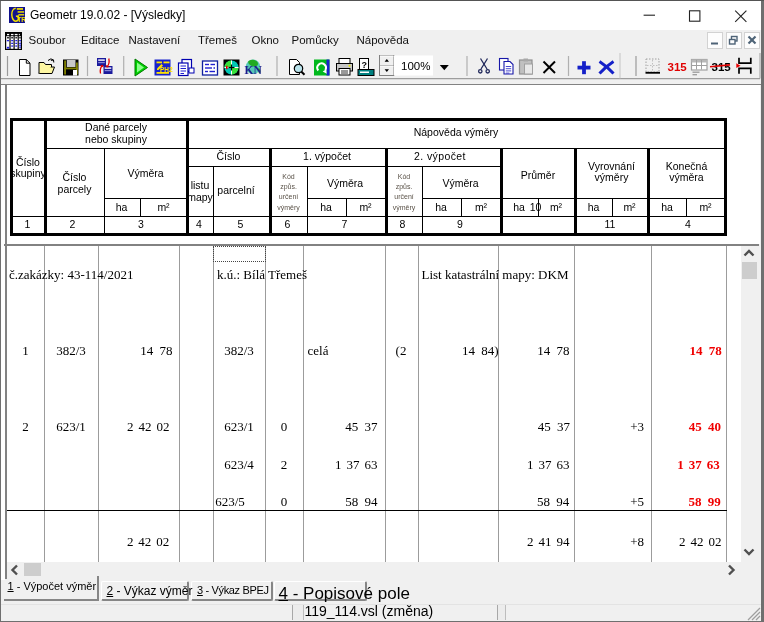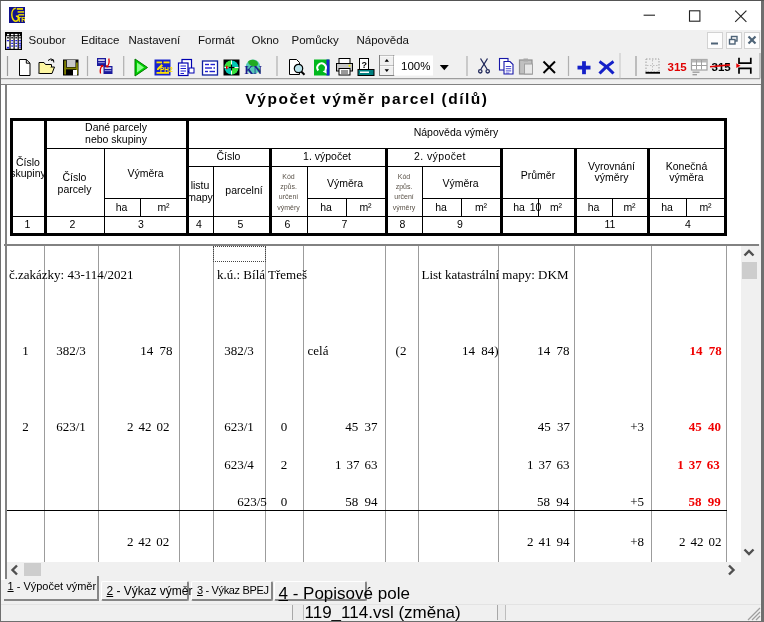--- a/index.html
+++ b/index.html
@@ -20,20 +20,21 @@
 
 <div class="abs" style="left:0;top:0;width:764px;height:30px;background:#fff"></div>
 <svg class="abs" style="left:9px;top:7px;overflow:hidden" width="16" height="16" viewBox="0 0 16 16">
   <rect x="0" y="0" width="16" height="16" fill="#10108c"></rect>
   <path d="M6.7,1.3 C4.3,1.6 2.6,4.4 2.8,8 C3,11.6 4.8,14.4 6.8,14.2 C8.4,14 9.3,12.8 9.3,12.8 L9.3,9 L6.9,9.2" stroke="#f0e000" stroke-width="1.5" fill="none"></path>
   <rect x="7.8" y="1.1" width="6.2" height="1.7" fill="#f0e000"></rect>
   <rect x="8.6" y="4.2" width="6.6" height="1.5" fill="#f0e000"></rect>
   <rect x="9.4" y="7.1" width="5.8" height="1.4" fill="#f0e000"></rect>
   <text x="8.2" y="15" font-size="6.8" font-weight="bold" fill="#f0e000" font-family="Liberation Sans,sans-serif">TR</text>
 </svg>
+<div class="abs" style="left:30px;top:8px;font-size:12px;color:#000">Geometr 19.0.02 - [Výsledky]</div>
 <svg class="abs" style="left:620px;top:0" width="144" height="30" viewBox="0 0 144 30">
   <line x1="23.6" y1="15.2" x2="35" y2="15.2" stroke="#222" stroke-width="1.1"></line>
   <rect x="69.5" y="10.8" width="10.4" height="10.4" fill="none" stroke="#222" stroke-width="1.1"></rect>
   <line x1="115.2" y1="10.6" x2="126.4" y2="21.8" stroke="#222" stroke-width="1.1"></line>
   <line x1="126.4" y1="10.6" x2="115.2" y2="21.8" stroke="#222" stroke-width="1.1"></line>
 </svg>
 
 <div class="abs" style="left:0;top:30px;width:764px;height:22px;background:#f0f0f0"></div>
 <svg class="abs" style="left:5px;top:32px" width="17" height="18" viewBox="0 0 17 18">
   <rect x="0.6" y="0.6" width="15.8" height="16.8" fill="#fff" stroke="#000" stroke-width="1.2"></rect>
@@ -59,21 +60,21 @@
     <rect x="14.2" y="8" width="1.7" height="1.3"></rect>
         <rect x="14.2" y="10.7" width="1.7" height="1.3"></rect>
         <rect x="14.2" y="12.6" width="1.7" height="1.3"></rect>
         <rect x="14.2" y="14.5" width="1.7" height="1.3"></rect>
   </g>
 </svg>
 <div class="abs" style="left:0;top:33.5px;font-size:11.5px;color:#111">
   <span class="abs" style="left:28.5px">Soubor</span>
   <span class="abs" style="left:81px">Editace</span>
   <span class="abs" style="left:128.5px">Nastavení</span>
-  <span class="abs" style="left:198px">Formát</span>
+  <span class="abs" style="left:198px">Třemeš</span>
   <span class="abs" style="left:251.5px">Okno</span>
   <span class="abs" style="left:291.5px">Pomůcky</span>
   <span class="abs" style="left:356.5px">Nápověda</span>
 </div>
 
 <div class="abs" style="left:707px;top:32px;width:16px;height:17px;background:#fdfdfd;border:1px solid #d2d2d2;box-sizing:border-box"></div>
 <div class="abs" style="left:725.5px;top:32px;width:16px;height:17px;background:#fdfdfd;border:1px solid #d2d2d2;box-sizing:border-box"></div>
 <div class="abs" style="left:744px;top:32px;width:16px;height:17px;background:#fdfdfd;border:1px solid #d2d2d2;box-sizing:border-box"></div>
 <svg class="abs" style="left:707px;top:32px" width="53" height="17" viewBox="0 0 53 17">
   <line x1="4" y1="11.5" x2="11" y2="11.5" stroke="#4e6377" stroke-width="2"></line>
@@ -263,21 +264,20 @@
 
   <g stroke="#000" stroke-width="1.7" fill="none">
     <path d="M739,5.8 V11.2 H750.8 V5.8"></path>
     <path d="M739,21.8 V16.4 H750.8 V21.8"></path>
   </g>
   <path d="M736.3,11.3 l4.2,2.4 l-4.2,2.4 z" fill="#e80000"></path>
 </svg>
 </div>
 
 <div class="abs" style="left:1px;top:85px;width:759px;height:159px;background:#fff"></div>
-<div class="abs" style="left:367px;top:90px;transform:translateX(-50%);font-size:15.5px;font-weight:bold;letter-spacing:1.5px;white-space:nowrap">Výpočet výměr parcel (dílů)</div>
 <div id="headtable">
 
 <div class="bk" style="left:10px;top:117.5px;width:3px;height:118px"></div>
 <div class="bk" style="left:44px;top:117.5px;width:3px;height:118px"></div>
 <div class="bk" style="left:186px;top:117.5px;width:3px;height:118px"></div>
 <div class="bk" style="left:269px;top:148px;width:3px;height:87.5px"></div>
 <div class="bk" style="left:385px;top:148px;width:3px;height:87.5px"></div>
 <div class="bk" style="left:500px;top:148px;width:3px;height:87.5px"></div>
 <div class="bk" style="left:573.5px;top:148px;width:3px;height:87.5px"></div>
 <div class="bk" style="left:647px;top:148px;width:3px;height:87.5px"></div>
@@ -306,21 +306,21 @@
 
 <div class="lbl" style="left:28px;top:167.5px">Číslo<br>skupiny</div>
 <div class="lbl" style="left:116px;top:133px">Dané parcely<br>nebo skupiny</div>
 <div class="lbl" style="left:74.5px;top:183px">Číslo<br>parcely</div>
 <div class="lbl" style="left:145.5px;top:174px">Výměra</div>
 <div class="lbl" style="left:121.5px;top:207.5px">ha</div>
 <div class="lbl" style="left:163.5px;top:207.5px">m²</div>
 <div class="lbl" style="left:456px;top:132.5px">Nápověda výměry</div>
 <div class="lbl" style="left:228.5px;top:157px">Číslo</div>
 <div class="lbl" style="left:200px;top:191px">listu<br>mapy</div>
-<div class="lbl" style="left:244px;top:191px">parcelní</div>
+<div class="lbl" style="left:236px;top:191px">parcelní</div>
 <div class="tiny" style="left:288.5px;top:192px">Kód<br>způs.<br>určení<br>výměry</div>
 <div class="lbl" style="left:327px;top:157px">1. výpočet</div>
 <div class="lbl" style="left:345px;top:183.5px">Výměra</div>
 <div class="lbl" style="left:326px;top:207.5px">ha</div>
 <div class="lbl" style="left:365.5px;top:207.5px">m²</div>
 <div class="lbl" style="left:440px;top:157px;letter-spacing:0.4px">2. výpočet</div>
 <div class="tiny" style="left:404px;top:192px">Kód<br>způs.<br>určení<br>výměry</div>
 <div class="lbl" style="left:460.5px;top:183.5px">Výměra</div>
 <div class="lbl" style="left:441px;top:207.5px">ha</div>
 <div class="lbl" style="left:481px;top:207.5px">m²</div>
@@ -387,21 +387,21 @@
 <div class="serr g2" style="right:194px;top:419.5px">45&nbsp;37</div>
 <div class="serr" style="right:120px;top:419.5px">+3</div>
 <div class="serr g2 red" style="right:43px;top:419.5px">45&nbsp;40</div>
 
 <div class="serc" style="left:239px;top:457.5px">623/4</div>
 <div class="serc" style="left:284px;top:457.5px">2</div>
 <div class="serr g3" style="right:386.5px;top:457.5px">1&nbsp;37&nbsp;63</div>
 <div class="serr g3" style="right:194.5px;top:457.5px">1&nbsp;37&nbsp;63</div>
 <div class="serr g3 red" style="right:44.3px;top:457.5px">1&nbsp;37&nbsp;63</div>
 
-<div class="serc" style="left:252px;top:494.5px">623/5</div>
+<div class="serc" style="left:230px;top:494.5px">623/5</div>
 <div class="serc" style="left:284px;top:494.5px">0</div>
 <div class="serr g2" style="right:386.5px;top:494.5px">58&nbsp;94</div>
 <div class="serr g2" style="right:194.7px;top:494.5px">58&nbsp;94</div>
 <div class="serr" style="right:120px;top:494.5px">+5</div>
 <div class="serr g2 red" style="right:43.2px;top:494.5px">58&nbsp;99</div>
 
 <div class="bk" style="left:7px;top:509.5px;width:720px;height:1.5px"></div>
 <div class="serr g3" style="right:594.7px;top:534.5px">2&nbsp;42&nbsp;02</div>
 <div class="serr g3" style="right:194.6px;top:534.5px">2&nbsp;41&nbsp;94</div>
 <div class="serr" style="right:120px;top:534.5px">+8</div>
@@ -440,21 +440,21 @@
 </div>
 
 <div id="status">
 <div class="abs" style="left:0;top:603.5px;width:764px;height:18.5px;background:#f0f0f0;border-top:1px solid #e3e3e3;box-sizing:border-box"></div>
 <div class="abs" style="left:291.5px;top:604.5px;width:1px;height:15px;background:#a8a8a8"></div>
 <div class="abs" style="left:292.5px;top:604.5px;width:10px;height:15px;background:#ececec"></div>
 <div class="abs" style="left:302.5px;top:604.5px;width:1px;height:15px;background:#bdbdbd"></div>
 <div class="abs" style="left:496.5px;top:604.5px;width:1px;height:15px;background:#a8a8a8"></div>
 <div class="abs" style="left:497.5px;top:604.5px;width:7px;height:15px;background:#ececec"></div>
 <div class="abs" style="left:504.5px;top:604.5px;width:1px;height:15px;background:#bdbdbd"></div>
-<div class="abs" style="left:304.5px;top:602.5px;font-size:17px;color:#000">119_114.vsl (změna)</div>
+<div class="abs" style="left:304.5px;top:602.5px;font-size:14px;color:#000">119_114.vsl (změna)</div>
 <svg class="abs" style="left:746px;top:606px" width="15" height="15" viewBox="0 0 15 15">
   <line x1="14" y1="2" x2="2" y2="14" stroke="#9f9f9f" stroke-width="1.2"></line>
   <line x1="14" y1="6" x2="6" y2="14" stroke="#9f9f9f" stroke-width="1.2"></line>
   <line x1="14" y1="10" x2="10" y2="14" stroke="#9f9f9f" stroke-width="1.2"></line>
 </svg>
 </div>
 
 <div class="abs" style="left:1px;top:85px;width:3.5px;height:495px;background:#fff"></div>
 <div class="abs" style="left:4.5px;top:85px;width:2px;height:494px;background:#828282"></div>
 <div class="abs" style="left:4px;top:244px;width:755px;height:2px;background:#828282"></div>

